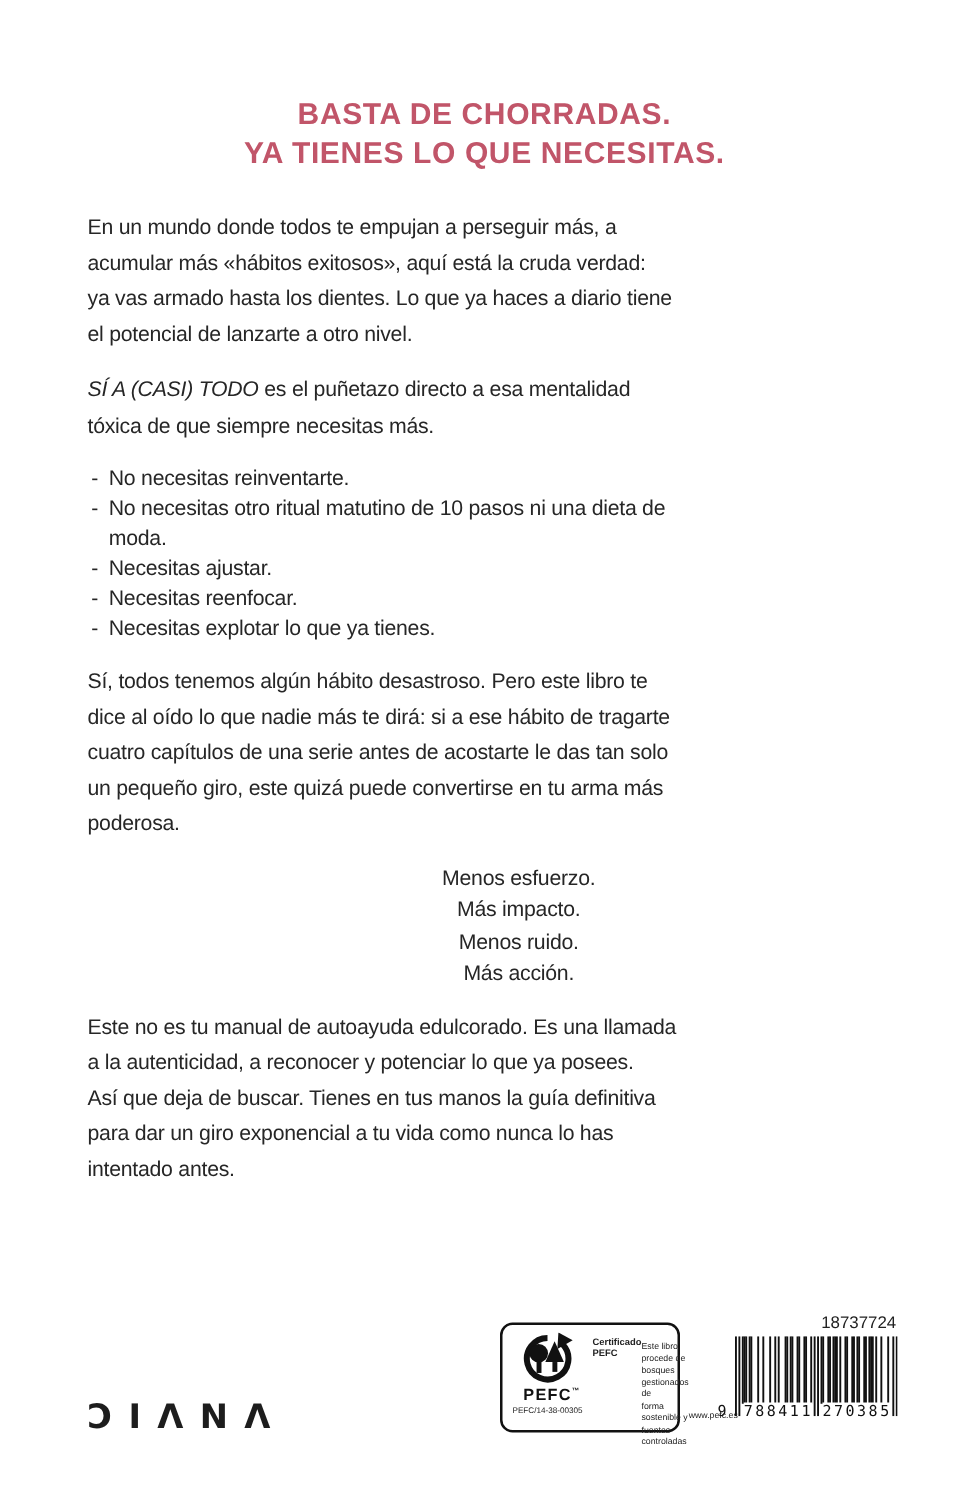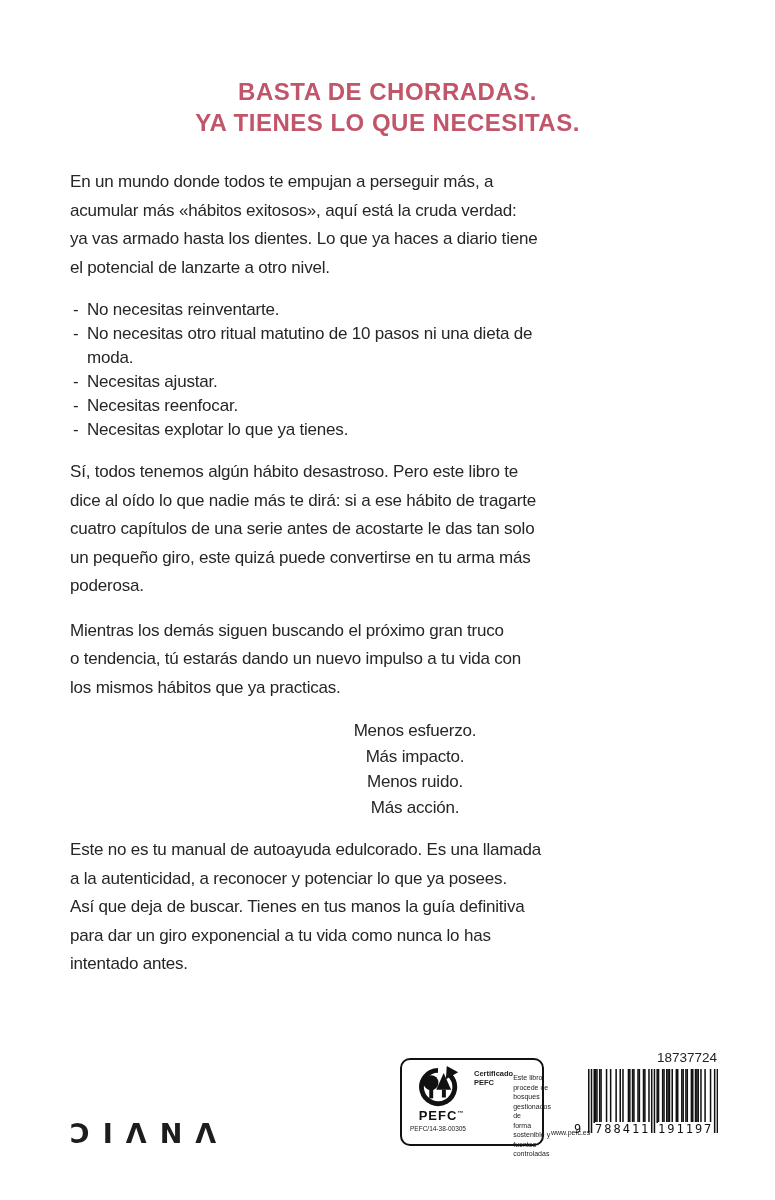--- a/index.html
+++ b/index.html
@@ -109,20 +109,22 @@
 
   <h1 class="headline pre">BASTA DE CHORRADAS.
 YA TIENES LO QUE NECESITAS.</h1>
 
   <div class="body-col">
     <p class="para first pre">En un mundo donde todos te empujan a perseguir más, a
 acumular más «hábitos exitosos», aquí está la cruda verdad:
 ya vas armado hasta los dientes. Lo que ya haces a diario tiene
 el potencial de lanzarte a otro nivel.</p>
 
+    <p class="para"><em>SÍ A (CASI) TODO</em><span class="pre"> es el puñetazo directo a esa mentalidad
+tóxica de que siempre necesitas más.</span></p>
 
     <ul class="dash-list">
       <li>
         <span class="dash">-</span>
         <span class="li-text pre">No necesitas reinventarte.</span>
       </li>
       <li>
         <span class="dash">-</span>
         <span class="li-text pre">No necesitas otro ritual matutino de 10 pasos ni una dieta de
 moda.</span>
@@ -140,23 +142,20 @@
         <span class="li-text pre">Necesitas explotar lo que ya tienes.</span>
       </li>
     </ul>
 
     <p class="para pre">Sí, todos tenemos algún hábito desastroso. Pero este libro te
 dice al oído lo que nadie más te dirá: si a ese hábito de tragarte
 cuatro capítulos de una serie antes de acostarte le das tan solo
 un pequeño giro, este quizá puede convertirse en tu arma más
 poderosa.</p>
 
-    <p class="para pre">Mientras los demás siguen buscando el próximo gran truco
-o tendencia, tú estarás dando un nuevo impulso a tu vida con
-los mismos hábitos que ya practicas.</p>
 
     <p class="para quote pre">Menos esfuerzo.
 Más impacto.
 Menos ruido.
 Más acción.</p>
 
     <p class="para pre">Este no es tu manual de autoayuda edulcorado. Es una llamada
 a la autenticidad, a reconocer y potenciar lo que ya posees.
 Así que deja de buscar. Tienes en tus manos la guía definitiva
 para dar un giro exponencial a tu vida como nunca lo has
@@ -236,18 +235,18 @@
           <rect x="109.47" y="0" width="1.52" height="54" fill="#111"></rect>
           <rect x="112.21" y="0" width="1.52" height="54" fill="#111"></rect>
           <rect x="116.32" y="0" width="1.52" height="54" fill="#111"></rect>
           <rect x="121.79" y="0" width="1.52" height="54" fill="#111"></rect>
           <rect x="125.89" y="0" width="1.52" height="64" fill="#111"></rect>
           <rect x="128.63" y="0" width="1.52" height="64" fill="#111"></rect>
         </svg>
       <div class="bc-digits">
         <span class="bc-prefix">9</span>
         <span class="bc-g1">788411</span>
-        <span class="bc-g2">191197</span>
+        <span class="bc-g2">270385</span>
       </div>
     </div>
   </div>
 
 </div>
 
 </body></html>

